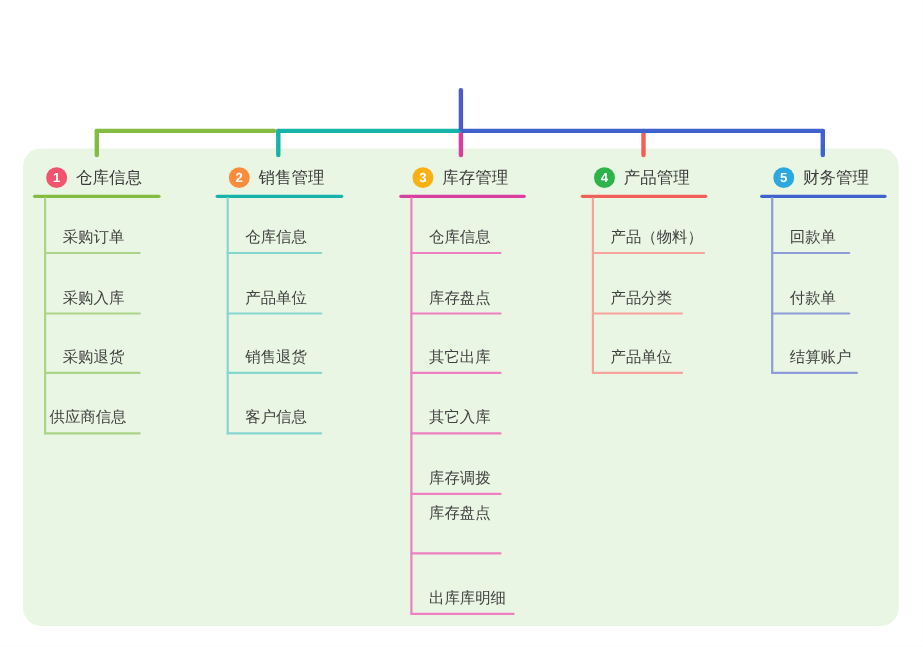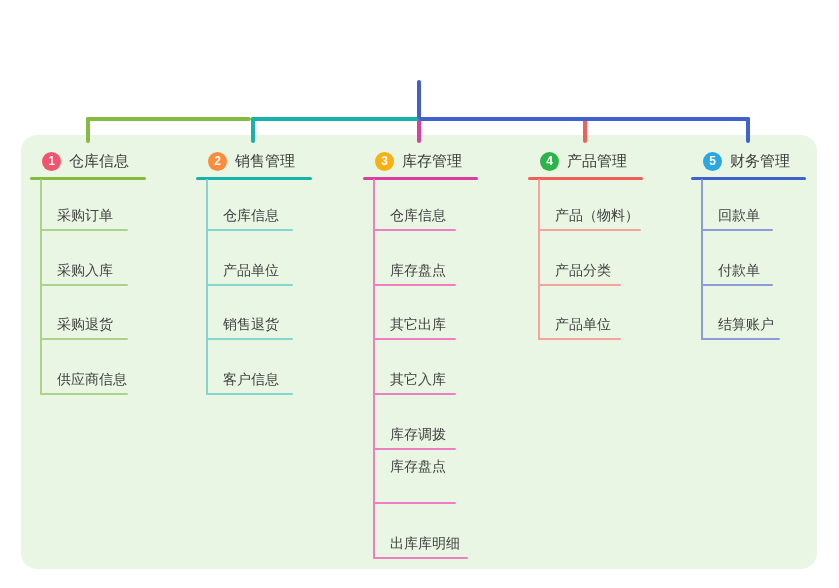--- a/index.html
+++ b/index.html
@@ -45,21 +45,21 @@
   </div>
   <div class="head-rule" style="left: 30px; width: 116px; background-color: rgb(132, 188, 65);"></div>
   <div class="child-vline" style="left: 40px; top: 179px; height: 216px; background-color: rgb(171, 212, 136);"></div>
 
   <div class="child-label" style="left:57px;top:205px">采购订单</div>
   <div class="child-rule" style="left: 40px; top: 229px; width: 88px; background-color: rgb(171, 212, 136);"></div>
   <div class="child-label" style="left:57px;top:260px">采购入库</div>
   <div class="child-rule" style="left: 40px; top: 284px; width: 88px; background-color: rgb(171, 212, 136);"></div>
   <div class="child-label" style="left:57px;top:314px">采购退货</div>
   <div class="child-rule" style="left: 40px; top: 338px; width: 88px; background-color: rgb(171, 212, 136);"></div>
-  <div class="child-label" style="left:57px;top:369px">供应商信息</div>
+  <div class="child-label" style="left:45px;top:369px">供应商信息</div>
   <div class="child-rule" style="left: 40px; top: 393px; width: 88px; background-color: rgb(171, 212, 136);"></div>
 
   <div class="branch-head" style="left:196px;width:116px">
     <span class="badge" style="background-color: rgb(250, 140, 59);">2</span>
     <span class="head-label">销售管理</span>
   </div>
   <div class="head-rule" style="left: 196px; width: 116px; background-color: rgb(23, 179, 171);"></div>
   <div class="child-vline" style="left: 206px; top: 179px; height: 216px; background-color: rgb(134, 214, 207);"></div>
 
   <div class="child-label" style="left:223px;top:205px">仓库信息</div>

